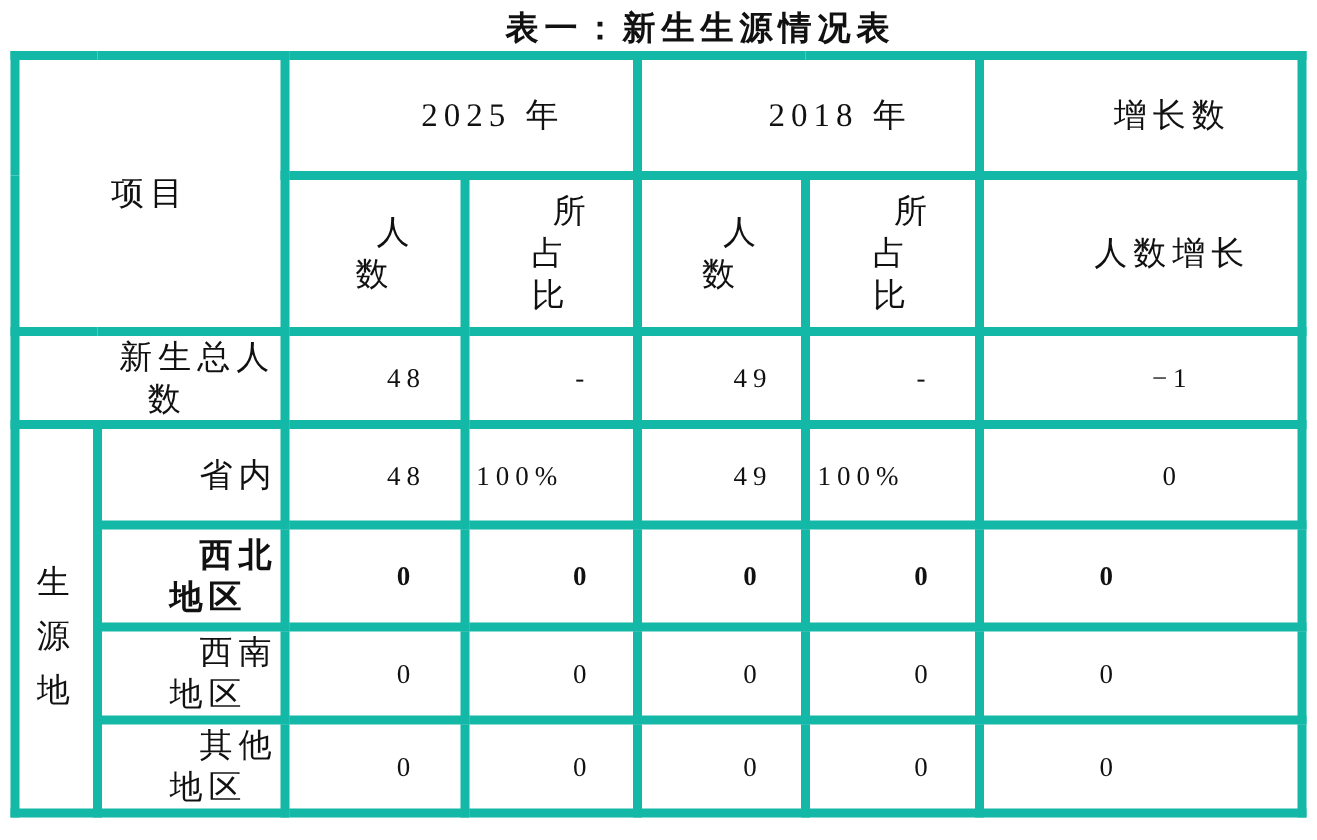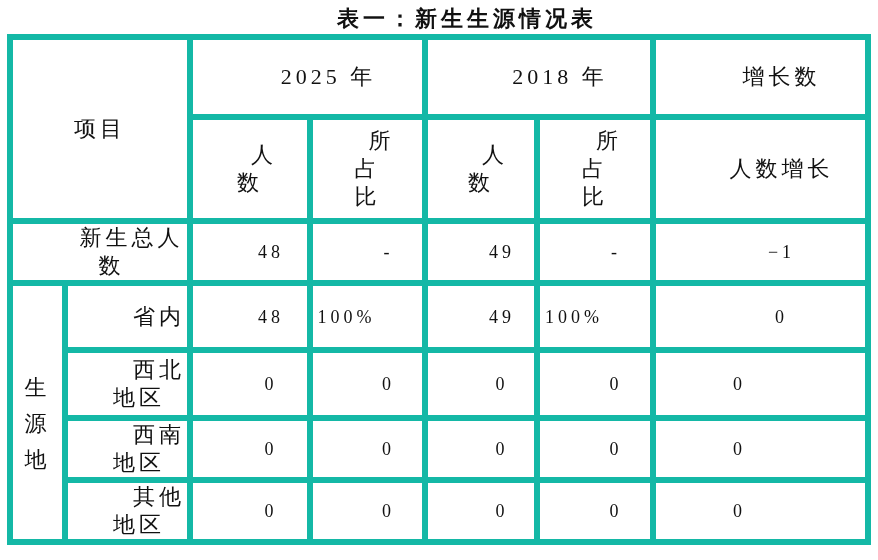--- a/index.html
+++ b/index.html
@@ -48,21 +48,21 @@
   col.c4 { width: 115px; }
   col.c5 { width: 112px; }
   col.c6 { width: 116px; }
   col.c7 { width: 215px; }
 
   
   tr.r1 { height: 80px; }
   tr.r2 { height: 104px; }
   tr.r3 { height: 62px; }
   tr.r4 { height: 67px; }
-  tr.r5 { height: 68px; }
+  tr.r5 { height: 68px; font-weight: bold; }
   tr.r6 { height: 53px; }
   tr.r7 { height: 60px; }
 
   
   .ind   { text-indent: 42px; }
   .ind28 { text-indent: 28px; white-space: pre-line; line-height: 28px; }
 
   
   .lbl {
     text-align: left;

